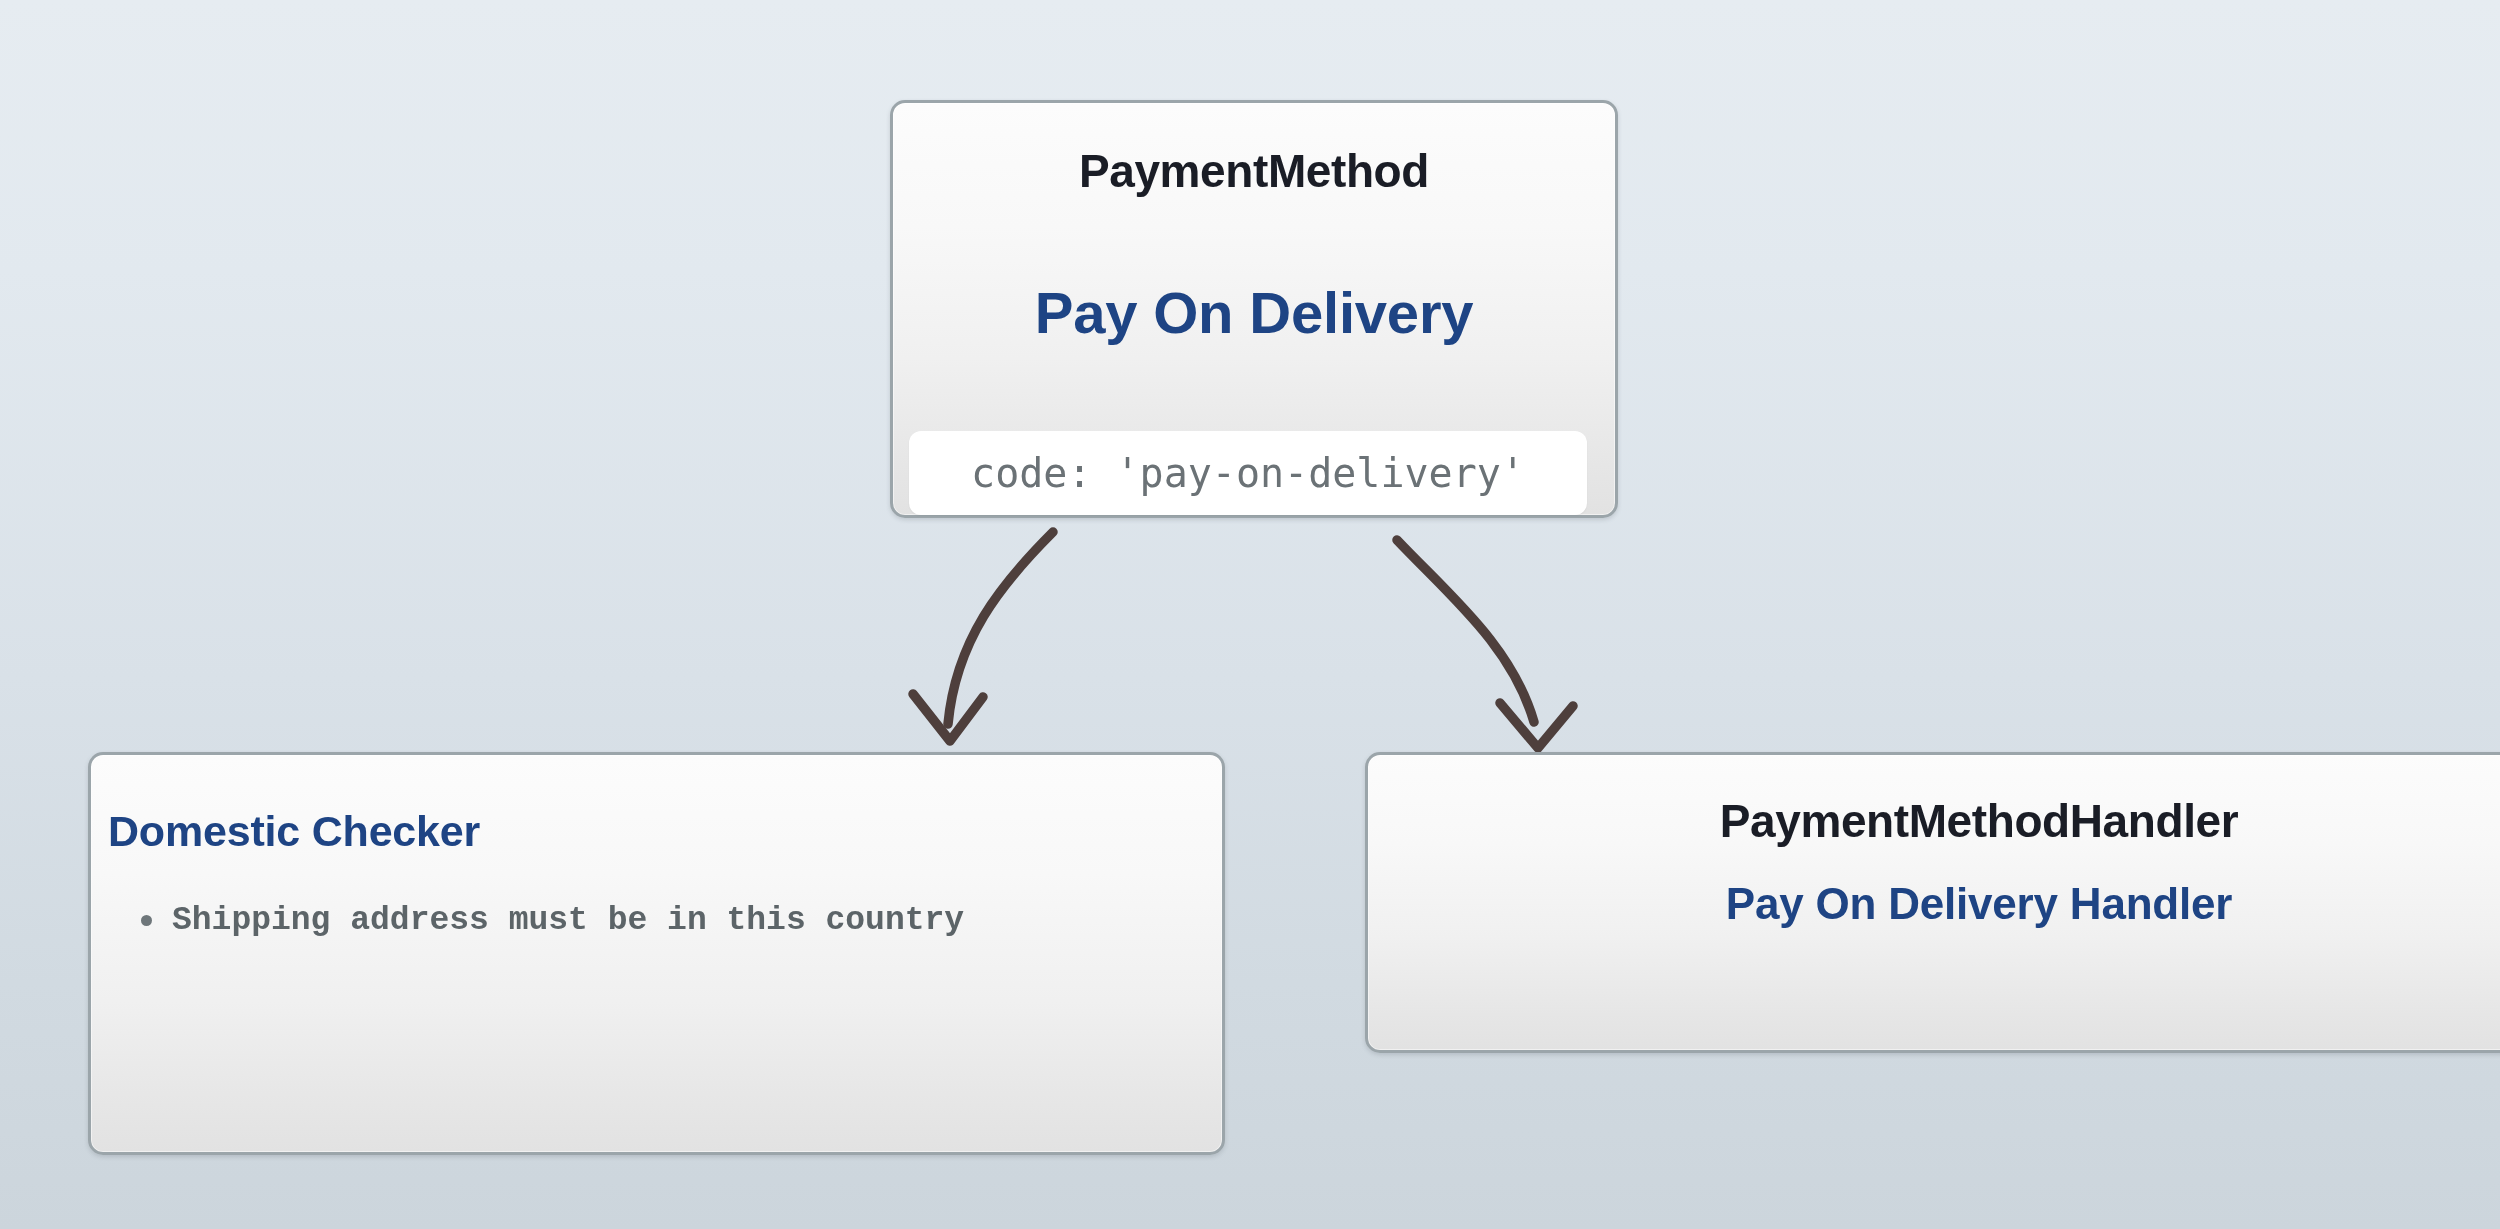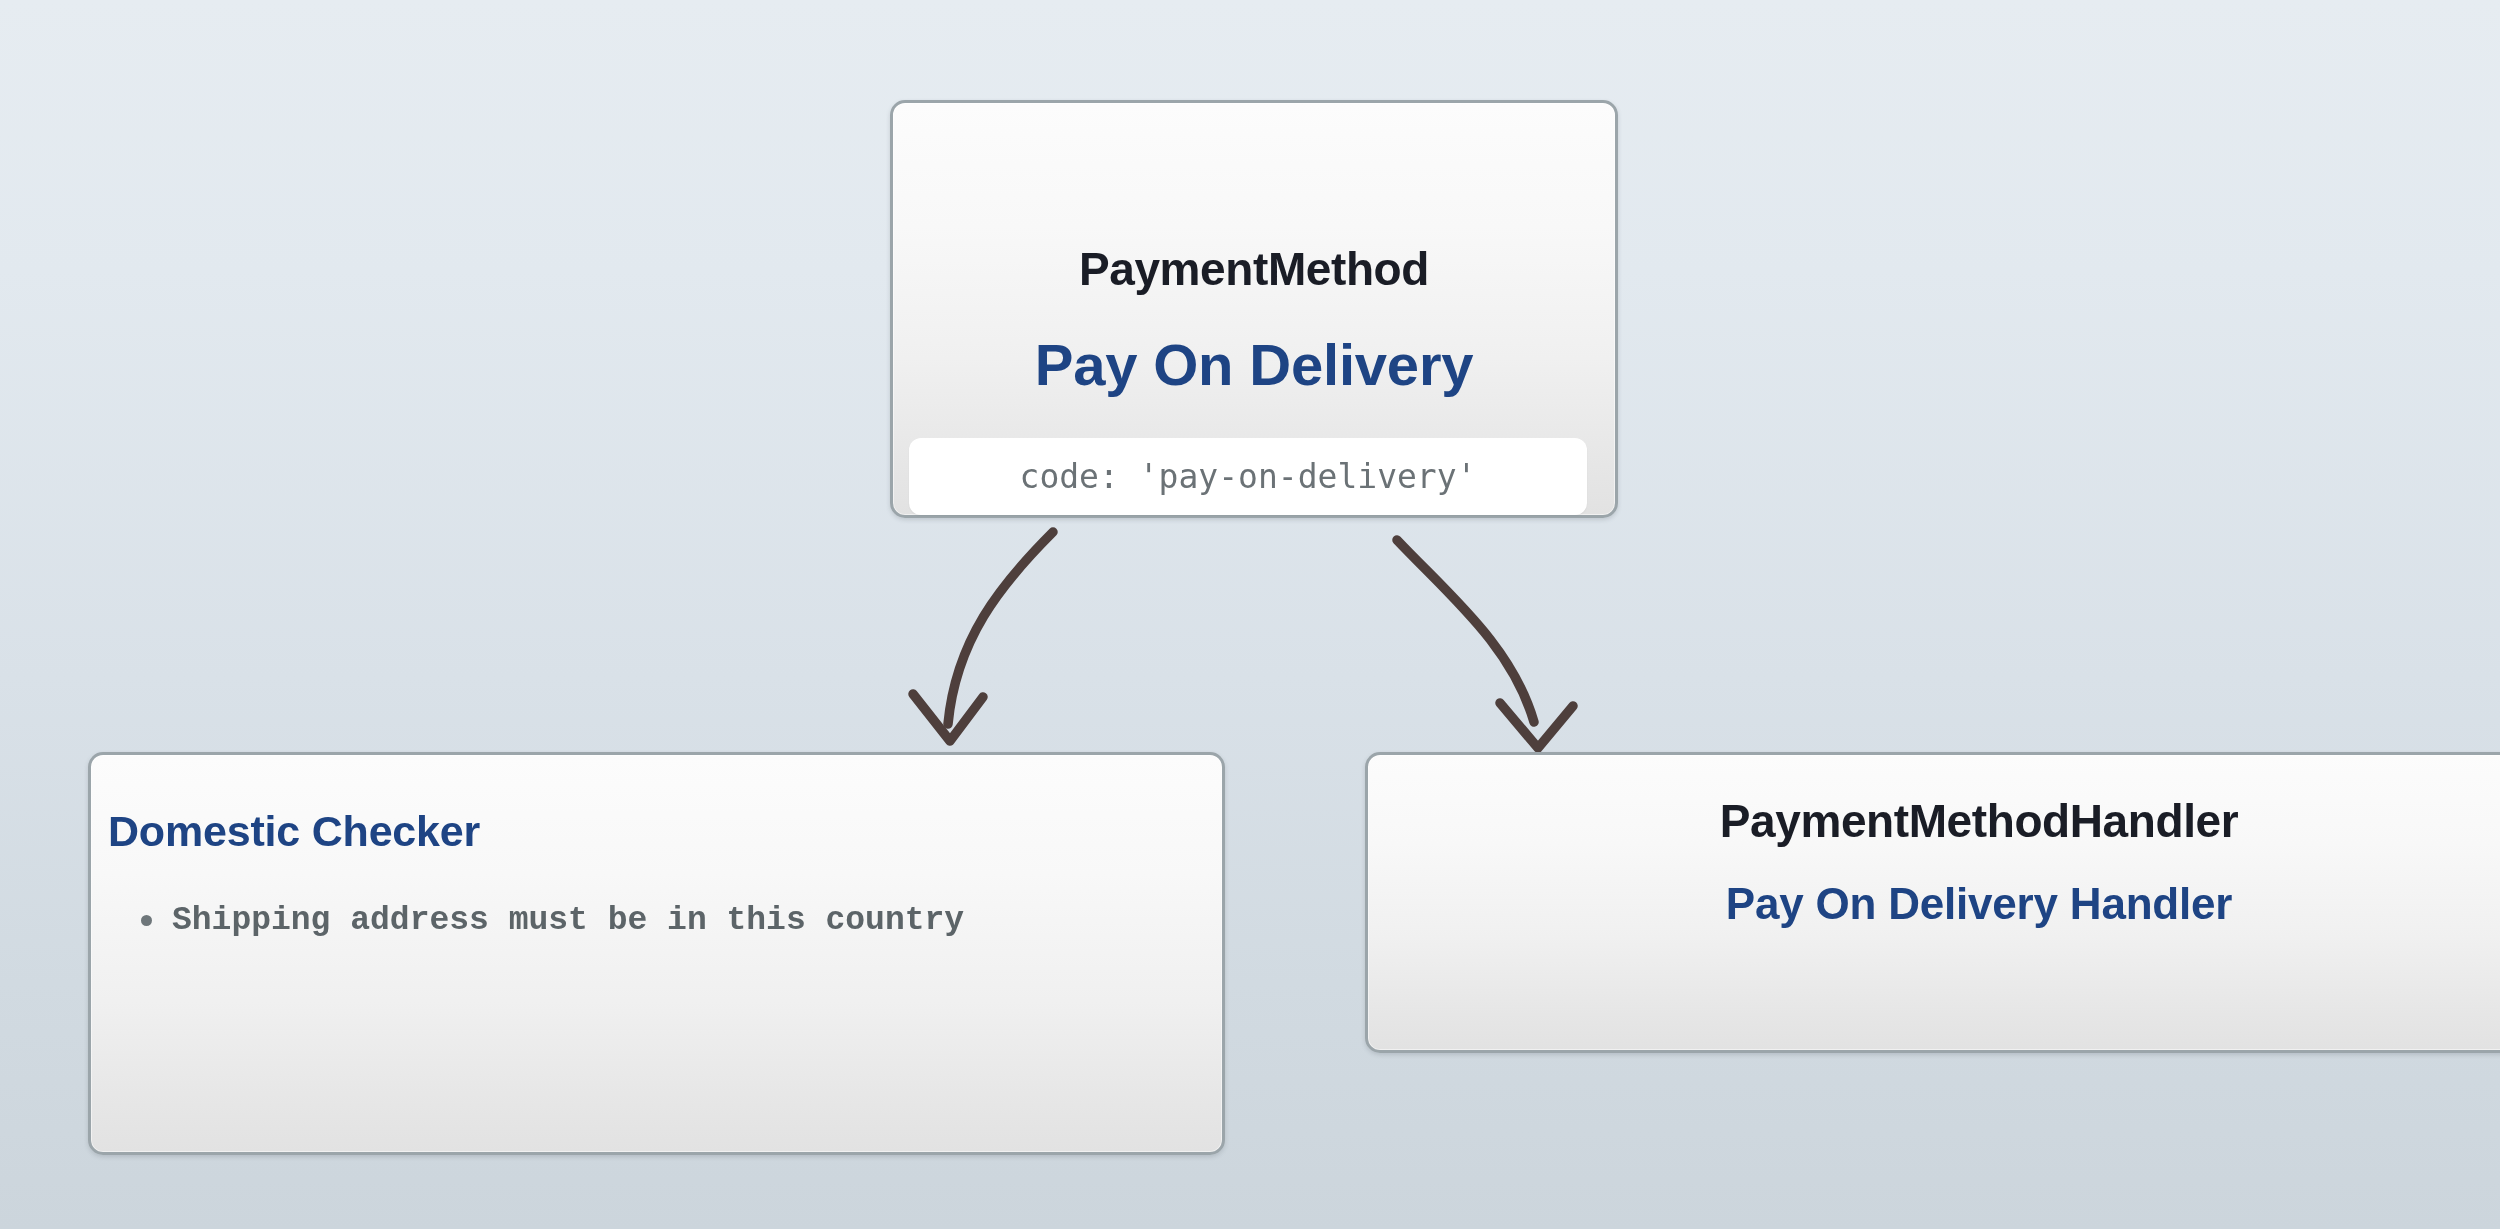--- a/index.html
+++ b/index.html
@@ -100,32 +100,32 @@
     margin-right: 20px;
   }
 
   
   #card-payment-method {
     left: 890px;
     top: 100px;
     width: 728px;
     height: 418px;
     padding: 0;
-    justify-content: flex-end;
+    justify-content: space-between;
   }
   #card-payment-method .node-title {
     font-size: 46px;
     margin-top: 44px;
   }
   #card-payment-method .node-subtitle {
     font-size: 58px;
     margin-top: 42px;
   }
   #card-payment-method .code-chip {
-    font-size: 33px;
+    font-size: 40px;
     padding: 19px 30px;
     margin-top: 42px;
     align-self: stretch;
     margin-left: 16px;
     margin-right: 28px;
     text-align: center;
   }
 
   
   #card-eligibility-checker {

